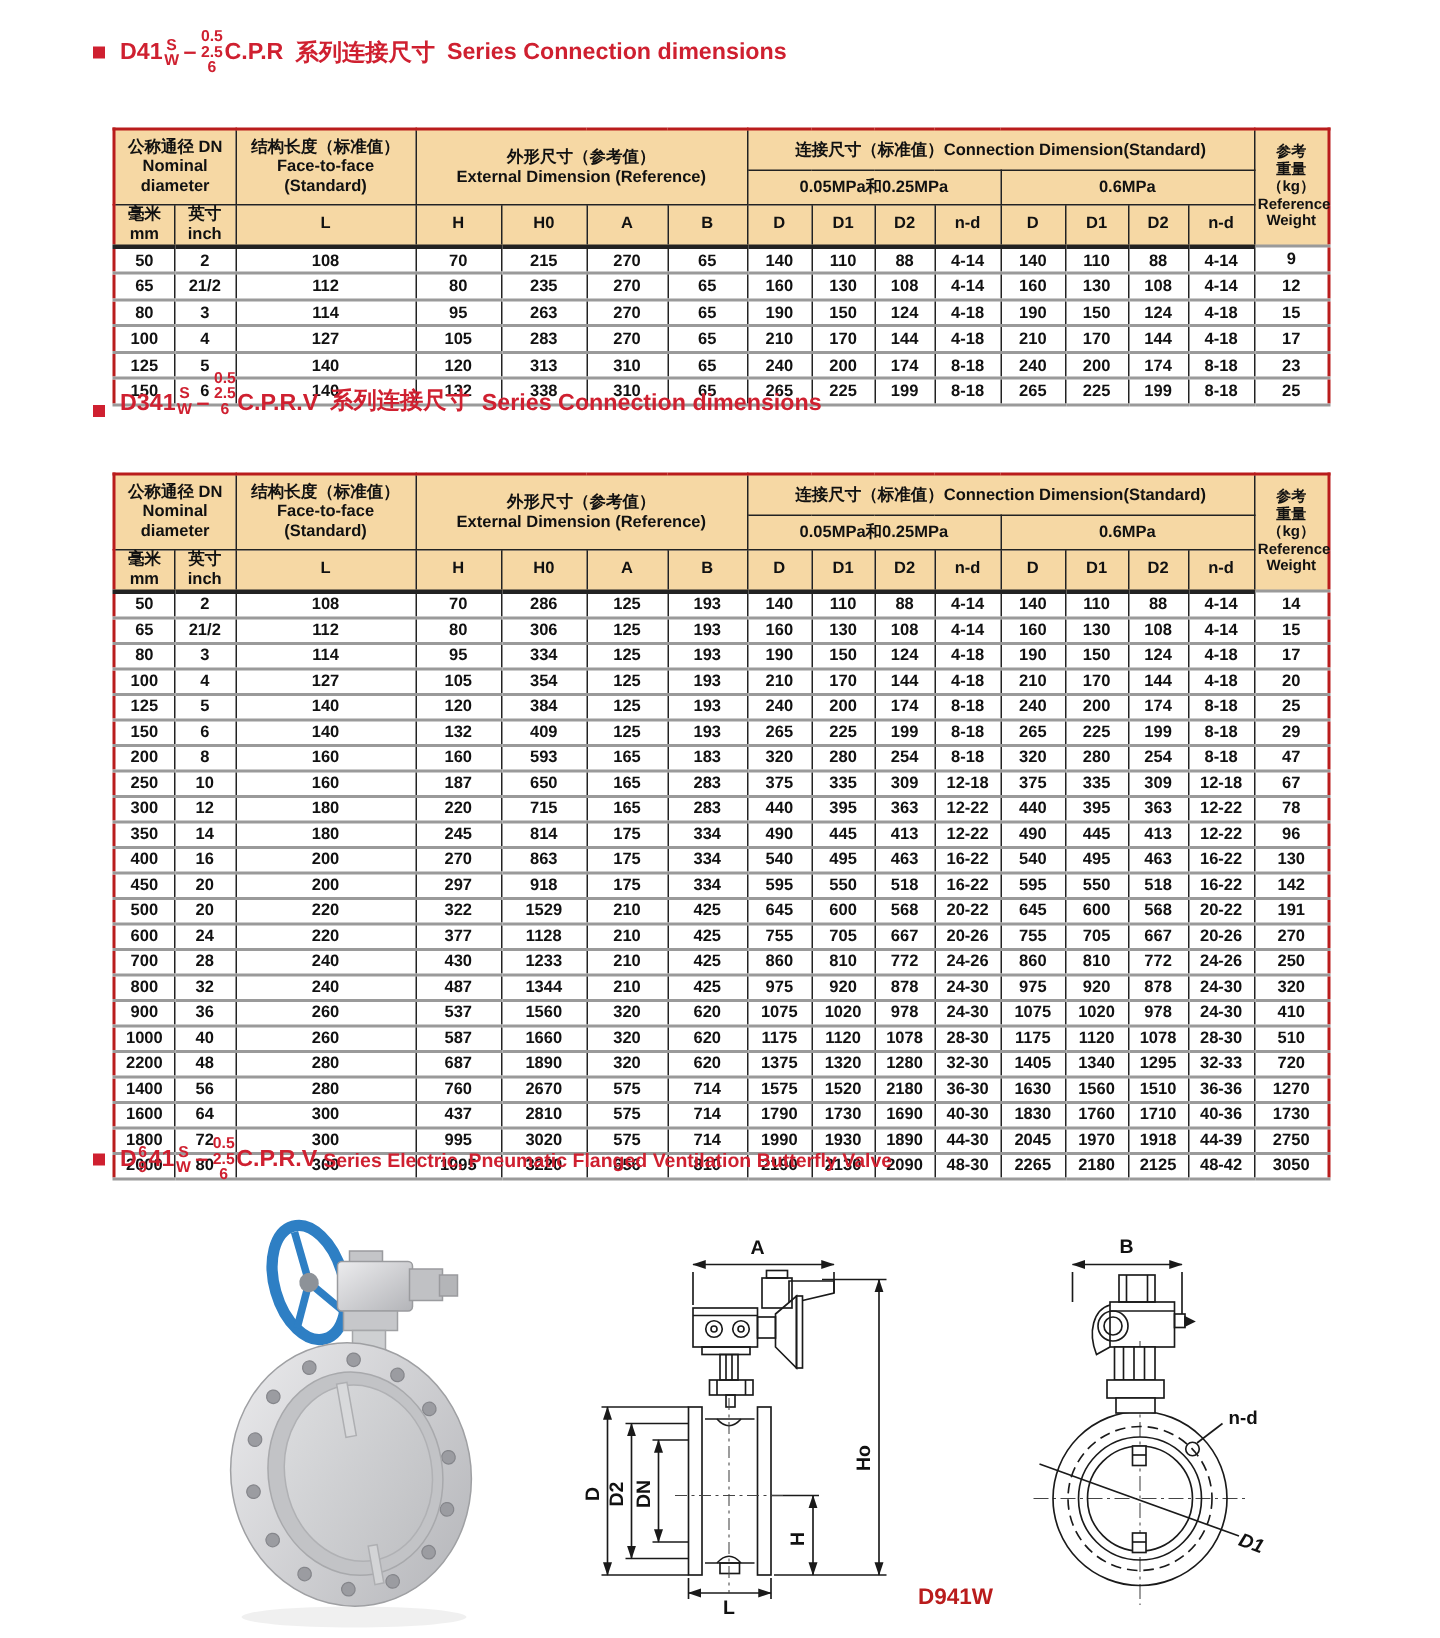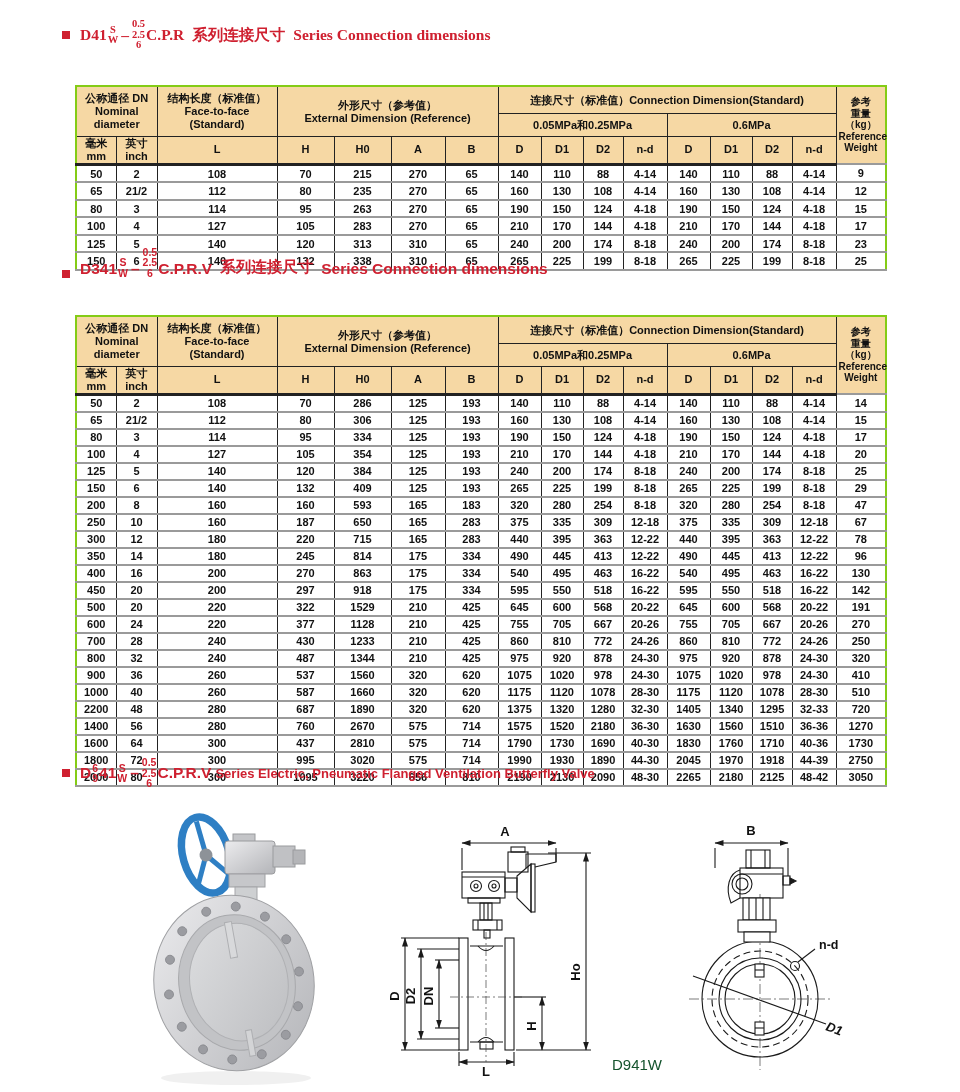--- a/index.html
+++ b/index.html
@@ -11,43 +11,43 @@
   .bullet{width:8px;height:8px;background:#cf2030;margin-right:10px;flex:0 0 auto;}
   .model{font-size:15.5px;}
   .stack{display:inline-flex;flex-direction:column;align-items:center;
          font-size:10.5px;line-height:10.5px;margin:0 1px;}
   .dash{margin:0 2px;}
   .gap8{margin-left:8px;}
   .t3-en{font-size:13px;margin-left:4px;}
   
   table.dim{position:absolute;left:75px;width:810px;border-collapse:collapse;table-layout:fixed;
             font-weight:bold;}
-  table.dim{border:2px solid #84cc16;}
+  table.dim{border:2px solid #b91c1c;}
   table.dim th{background:#f6d8a4;font-size:11px;line-height:1.18;white-space:pre-line;
                text-align:center;vertical-align:middle;border:1px solid #222;padding:0 2px;font-weight:bold;}
   table.dim th.wt{font-size:10px;line-height:1.15;}
   table.dim thead tr.r1 th{height:26px;}
   table.dim thead tr.r2 th{height:22px;}
   table.dim thead tr.r3 th{height:22px;border-bottom:3px solid #222;}
   table.dim td{font-size:11px;text-align:center;vertical-align:middle;padding:0;
                border-left:1px solid #222;border-right:1px solid #222;
                border-top:2px solid #9a9a9a;border-bottom:2px solid #9a9a9a;}
   table.t1 td{height:15.5px;}
   table.t2 td{height:15px;}
   
   .fig{position:absolute;}
-  .caption{position:absolute;left:612px;top:1056px;font-size:15px;font-weight:normal;color:#14532d;}
+  .caption{position:absolute;left:612px;top:1056px;font-size:15px;font-weight:bold;color:#b91c1c;}
   svg text{font-family:"Liberation Sans", sans-serif;}
 </style>
 </head>
 <body>
 
 <div class="page">
 
-  <div class="title" style="top:16px;font-family:Liberation Serif, serif;">
+  <div class="title" style="top:16px;">
     <span class="bullet"></span>
     <span class="model">D41</span>
     <span class="stack">
         <span>S</span>
         <span>W</span>
       </span>
     <span class="model dash">–</span>
     <span class="stack">
         <span>0.5</span>
         <span>2.5</span>

